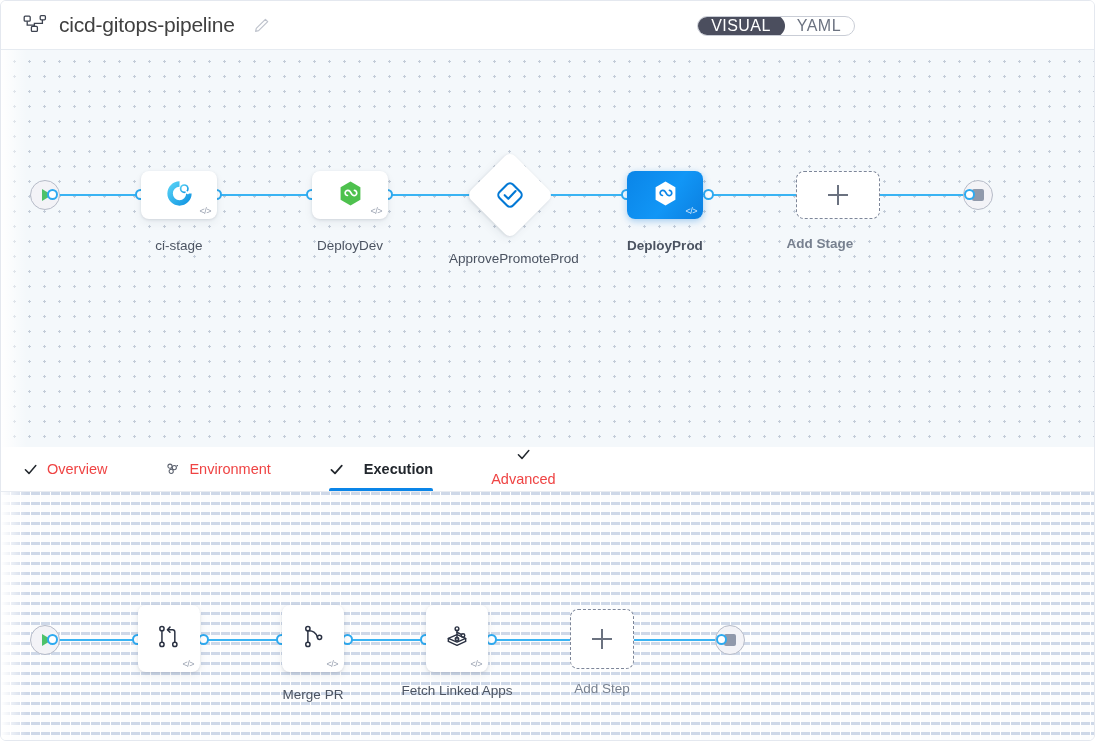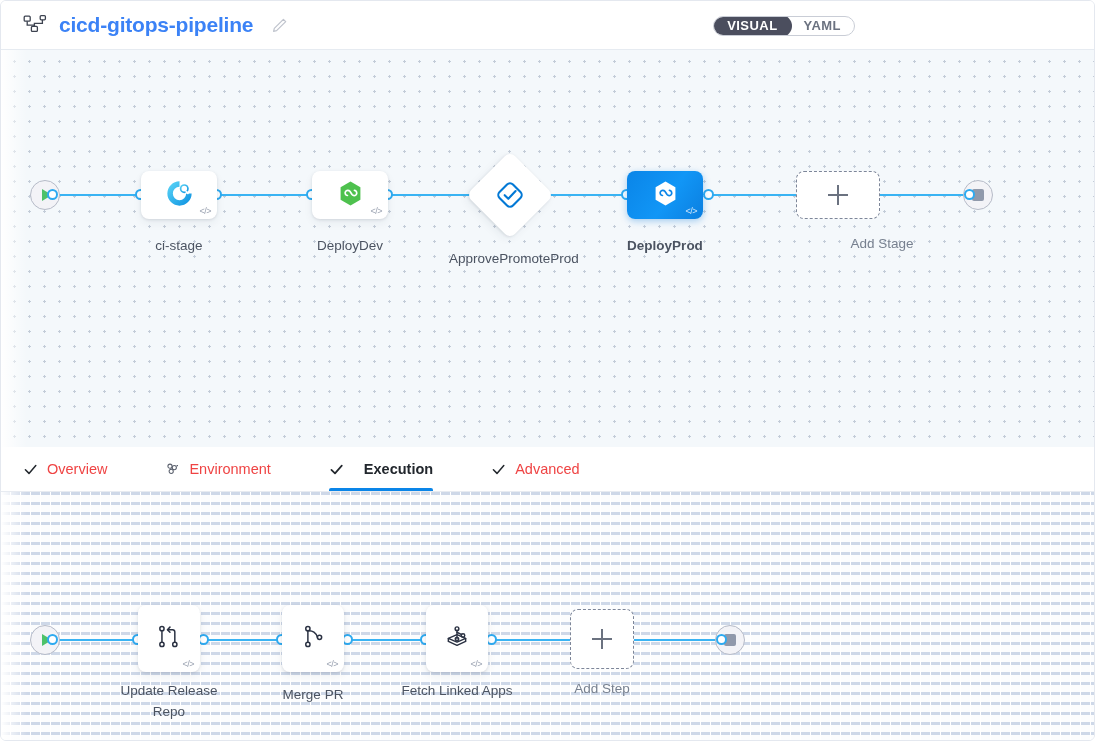--- a/index.html
+++ b/index.html
@@ -26,36 +26,36 @@
     width: 1095px; height: 49px;
     background: #ffffff;
     border-bottom: 1px solid #e6ebf1;
     display: flex; align-items: center;
     padding: 0 22px;
     z-index: 30;
   }
   .hdr-left { display: flex; align-items: center; gap: 10px; }
   .pipeline-glyph { width: 26px; height: 22px; display: block; flex: none; }
   .pipeline-title {
-    font-size: 21px; font-weight: bold; color: #3b82f6;
+    font-size: 21px; font-weight: normal; color: #404040;
     letter-spacing: -0.2px; white-space: nowrap;
   }
   .edit-pencil { width: 17px; height: 17px; margin-left: 8px; opacity: .55; display:block; }
 
   .toggle-group {
     position: absolute; right: 241px; top: 15px;
     display: flex; align-items: center;
     height: 20px;
     border: 1px solid #c9cdd6;
     border-radius: 11px;
     background: #ffffff;
     overflow: hidden;
   }
   .toggle-opt {
-    font-size: 13px; font-weight: bold; letter-spacing: .45px;
+    font-size: 16px; font-weight: normal; letter-spacing: .45px;
     padding: 0 13px; line-height: 20px; height: 20px;
     color: #6b7280; cursor: pointer; user-select: none;
   }
   .toggle-opt.active {
     background: #4b4e5e; color: #ffffff;
     border-radius: 11px; margin: -1px; height: 22px; line-height: 22px;
     padding: 0 14px;
   }
 
   
@@ -180,21 +180,21 @@
     display: flex; align-items: stretch;
     padding-left: 22px;
     z-index: 20;
   }
   .tab {
     display: flex; align-items: center; gap: 9px;
     padding: 0 22px 0 0; margin-right: 36px;
     font-size: 14.5px; color: #ef4444;
     cursor: pointer; position: relative;
   }
-  .tab:last-child { margin-right: 0; }
+  .tab:last-child { margin-right: 0; flex-direction: column; }
   .tab.active { font-weight: bold; color: #22272d; gap: 20px; }
   .tab.active::after {
     content: ""; position: absolute; left: 0; right: 22px; bottom: 0;
     height: 3px; background: #0a85e8; border-radius: 2px 2px 0 0;
   }
   .tick { width: 15px; height: 15px; flex: none; display:block; }
   .hexicon { width: 15px; height: 15px; flex: none; display:block; }
 </style>
 </head>
 <body>
@@ -303,21 +303,21 @@
         </span>
         <span class="code-badge">&lt;/&gt;</span>
       </div>
       <div class="port" style="left:620px; top:139px;"></div>
       <div class="port" style="left:702px; top:139px;"></div>
       <div class="node-label" style="left:604px; top:185px; width:120px;font-weight:bold;">DeployProd</div>
 
       <div class="add-node" style="left:795px; top:121px; width:84px; height:48px;">
         <span class="plus"></span>
       </div>
-      <div class="node-label dim" style="left:821px; top:183px; width:120px;">Add Stage</div>
+      <div class="node-label dim" style="left:759px; top:183px; width:120px;font-weight:bold;">Add Stage</div>
 
       <div class="port" style="left:963px; top:139px;"></div>
       <div class="terminal" style="left:962px; top:130px;">
         <span class="stop-sq"></span>
       </div>
 
     </div>
     <div class="fade-left"></div>
   </div>
 
@@ -391,21 +391,20 @@
               <path d="M9 10 v13"></path>
               <path d="M23.6 23 V11.4 a2.6 2.6 0 0 0 -2.6 -2.6 h-5.4"></path>
               <path d="M18.1 5.8 L15.2 8.8 L18.1 11.7"></path>
             </g>
           </svg>
         </span>
         <span class="code-badge">&lt;/&gt;</span>
       </div>
       <div class="port" style="left:131px; top:142px;"></div>
       <div class="port" style="left:197px; top:142px;"></div>
-      <div class="node-label" style="left:108px; top:188px; width:120px;">Update Release Repo</div>
 
       <div class="node" style="left:281px; top:113px; width:62px; height:67px;">
         <span>
           <svg viewBox="0 0 34 34" width="30" height="30" xmlns="http://www.w3.org/2000/svg">
             <g fill="none" stroke="#2b3243" stroke-width="1.7" stroke-linecap="round" stroke-linejoin="round">
               <circle cx="11.2" cy="7.6" r="2.4"></circle>
               <circle cx="11.2" cy="25.4" r="2.4"></circle>
               <circle cx="24.4" cy="17.4" r="2.4"></circle>
               <path d="M11.2 10 v13"></path>
               <path d="M22 17.4 a9.6 9.6 0 0 0 -10.8 -7.4"></path>

